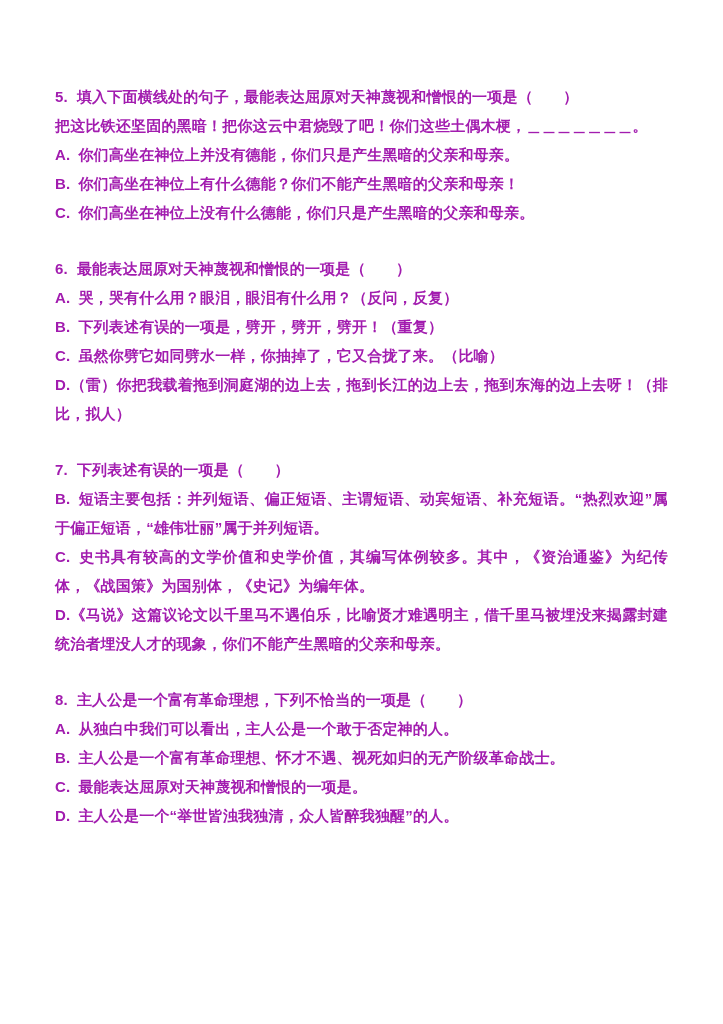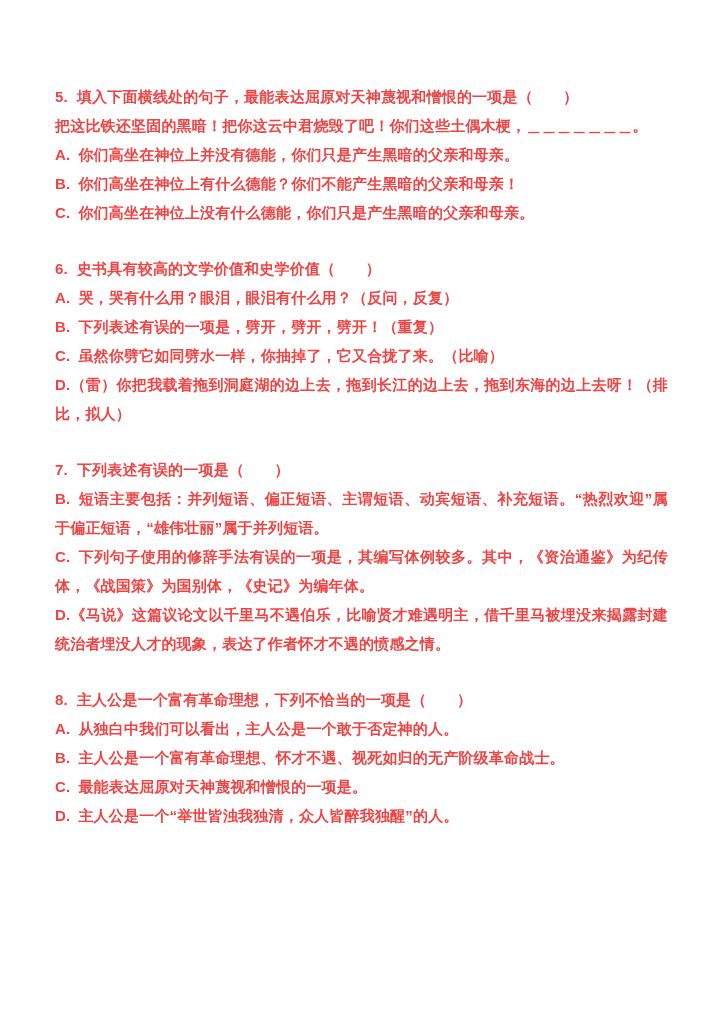--- a/index.html
+++ b/index.html
@@ -11,21 +11,21 @@
     overflow: hidden;
   }
   .doc {
     box-sizing: border-box;
     width: 723px;
     height: 1024px;
     padding: 82px 55px 0 55px;
     font-family: "Liberation Sans", "DejaVu Sans", sans-serif;
     font-size: 15px;
     font-weight: 600;
-    color: #ef4444;
+    color: #a21caf;
     background: #ffffff;
   }
   .question { margin: 0; padding: 0; }
   .question + .question { margin-top: 27px; }
   .line {
     margin: 0;
     padding: 0;
     line-height: 29px;
     text-align: justify;
     letter-spacing: 0.2px;
@@ -50,21 +50,21 @@
     <p class="line">
       <span class="olabel">B.</span><span>你们高坐在神位上有什么德能？你们不能产生黑暗的父亲和母亲！</span>
     </p>
     <p class="line">
       <span class="olabel">C.</span><span>你们高坐在神位上没有什么德能，你们只是产生黑暗的父亲和母亲。</span>
     </p>
   </section>
 
   <section class="question">
     <p class="line">
-      <span class="qnum">6.</span><span>史书具有较高的文学价值和史学价值（　　）</span>
+      <span class="qnum">6.</span><span>最能表达屈原对天神蔑视和憎恨的一项是（　　）</span>
     </p>
     <p class="line">
       <span class="olabel">A.</span><span>哭，哭有什么用？眼泪，眼泪有什么用？（反问，反复）</span>
     </p>
     <p class="line">
       <span class="olabel">B.</span><span>下列表述有误的一项是，劈开，劈开，劈开！（重复）</span>
     </p>
     <p class="line">
       <span class="olabel">C.</span><span>虽然你劈它如同劈水一样，你抽掉了，它又合拢了来。（比喻）</span>
     </p>
@@ -74,24 +74,24 @@
   </section>
 
   <section class="question">
     <p class="line">
       <span class="qnum">7.</span><span>下列表述有误的一项是（　　）</span>
     </p>
     <p class="line">
       <span class="olabel">B.</span><span>短语主要包括：并列短语、偏正短语、主谓短语、动宾短语、补充短语。“热烈欢迎”属于偏正短语，“雄伟壮丽”属于并列短语。</span>
     </p>
     <p class="line">
-      <span class="olabel">C.</span><span>下列句子使用的修辞手法有误的一项是，其编写体例较多。其中，《资治通鉴》为纪传体，《战国策》为国别体，《史记》为编年体。</span>
+      <span class="olabel">C.</span><span>史书具有较高的文学价值和史学价值，其编写体例较多。其中，《资治通鉴》为纪传体，《战国策》为国别体，《史记》为编年体。</span>
     </p>
     <p class="line tight">
-      <span class="olabel">D.</span><span>《马说》这篇议论文以千里马不遇伯乐，比喻贤才难遇明主，借千里马被埋没来揭露封建统治者埋没人才的现象，表达了作者怀才不遇的愤感之情。</span>
+      <span class="olabel">D.</span><span>《马说》这篇议论文以千里马不遇伯乐，比喻贤才难遇明主，借千里马被埋没来揭露封建统治者埋没人才的现象，你们不能产生黑暗的父亲和母亲。</span>
     </p>
   </section>
 
   <section class="question">
     <p class="line">
       <span class="qnum">8.</span><span>主人公是一个富有革命理想，下列不恰当的一项是（　　）</span>
     </p>
     <p class="line">
       <span class="olabel">A.</span><span>从独白中我们可以看出，主人公是一个敢于否定神的人。</span>
     </p>

